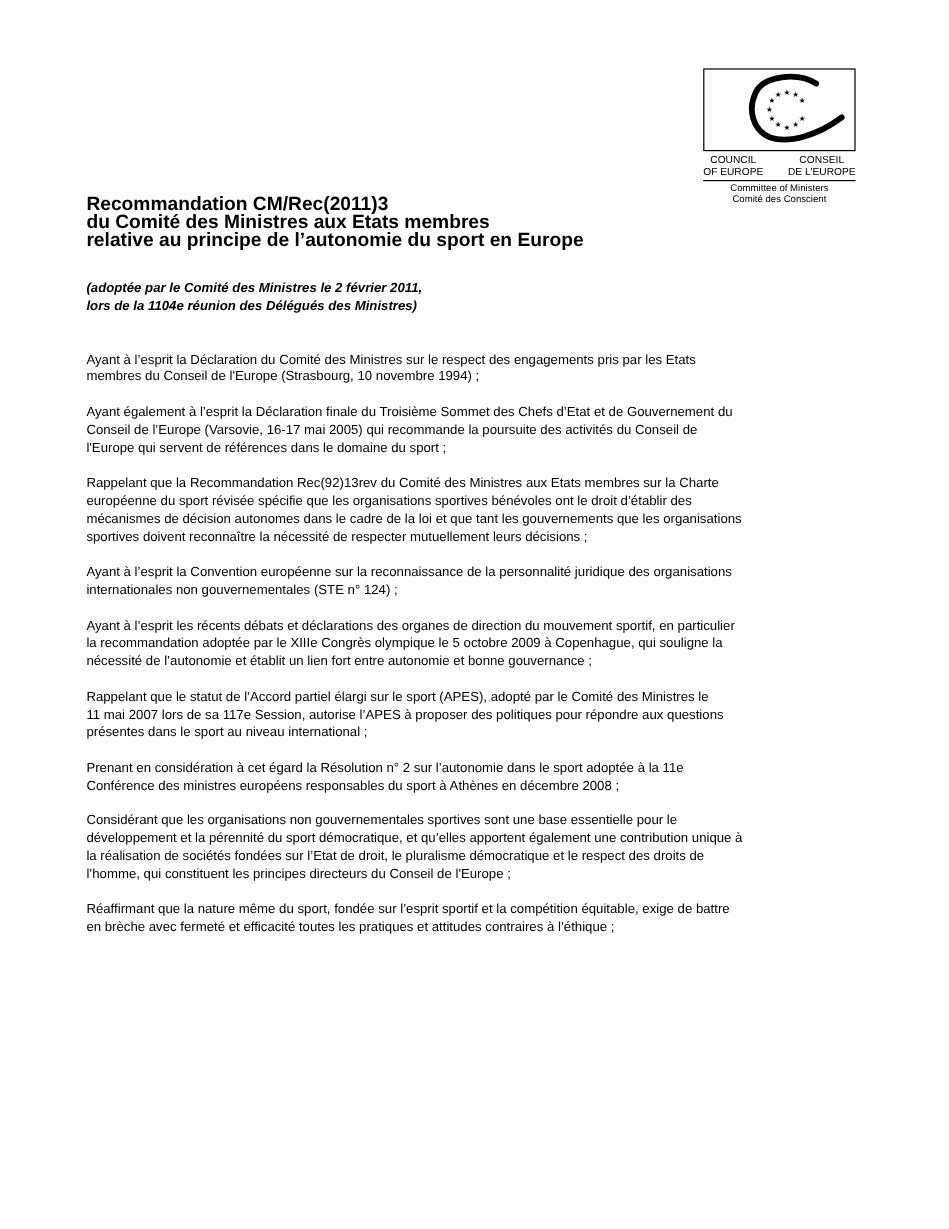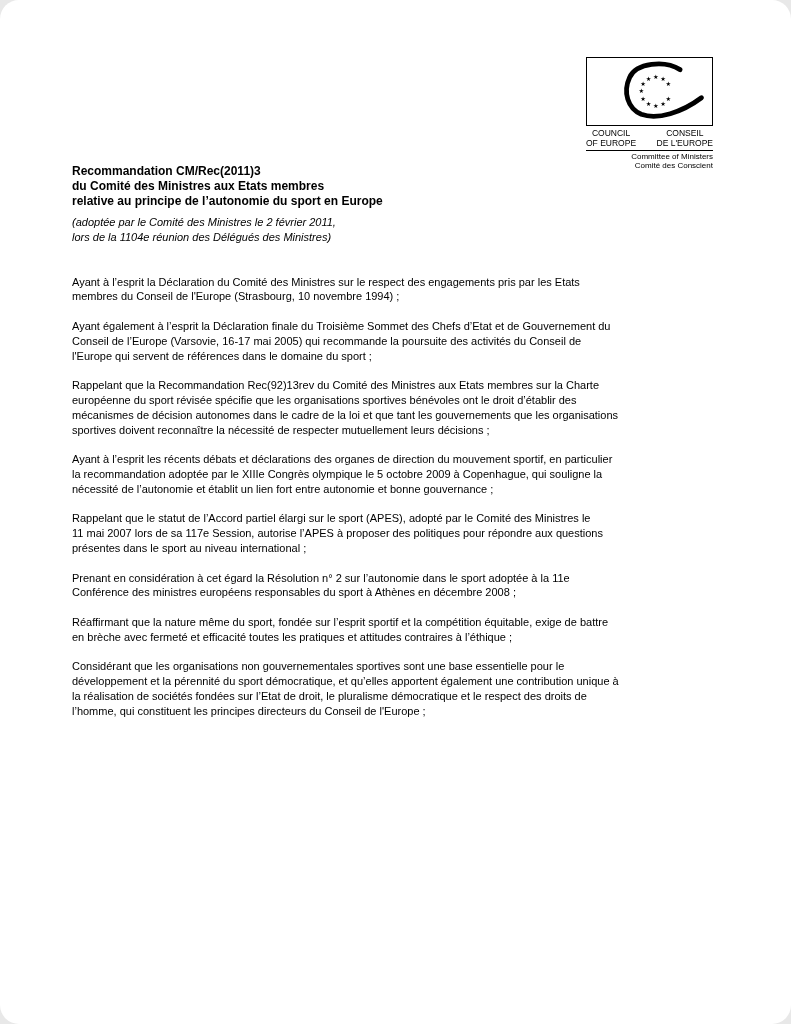--- a/index.html
+++ b/index.html
@@ -6,21 +6,20 @@
   html, body { background: #e8e8e8; }
   .page {
     position: relative;
     width: 791px;
     height: 1024px;
     background: #ffffff;
     font-family: "Liberation Sans", sans-serif;
     color: #000000;
     overflow: hidden;
     margin: 0 auto;
-    border-radius: 19px;
   }
   
   .logo-block {
     position: absolute;
     left: 586px;
     top: 57px;
     width: 127px;
   }
   .logo-box {
     width: 127px;
@@ -37,44 +36,45 @@
     line-height: 9.5px;
     text-align: center;
     white-space: pre-line;
   }
   .logo-rule {
     border-top: 1.4px solid #000;
     margin-top: 2px;
   }
   .logo-committee {
     margin-top: 1px;
-    text-align: right;
+    text-align: center;
     font-size: 8px;
     line-height: 9px;
   }
   
   .content {
     position: absolute;
     left: 72px;
     top: 164px;
     width: 695px;
     font-size: 11px;
     line-height: 14.8px;
   }
   .doc-title {
-    font-size: 12px;
+    font-size: 16px;
     font-weight: bold;
     line-height: 14.8px;
     white-space: pre-line;
-    margin-bottom: 7px;
+    margin-bottom: 25px;
   }
   .adoption-note {
     font-style: italic;
     white-space: pre-line;
     margin-bottom: 29.6px;
+    font-weight: bold;
   }
   .para {
     white-space: pre-line;
     margin-bottom: 14.8px;
   }
   .para i { font-style: italic; }
 </style>
 </head>
 <body>
 
@@ -122,29 +122,31 @@
 
     <p class="para">Ayant à l’esprit la Déclaration du Comité des Ministres sur le respect des engagements pris par les Etats
 membres du Conseil de l'Europe (Strasbourg, 10 novembre 1994) ;</p>
     <p class="para">Ayant également à l’esprit la Déclaration finale du Troisième Sommet des Chefs d’Etat et de Gouvernement du
 Conseil de l’Europe (Varsovie, 16-17 mai 2005) qui recommande la poursuite des activités du Conseil de
 l'Europe qui servent de références dans le domaine du sport ;</p>
     <p class="para">Rappelant que la Recommandation Rec(92)13rev du Comité des Ministres aux Etats membres sur la Charte
 européenne du sport révisée spécifie que les organisations sportives bénévoles ont le droit d’établir des
 mécanismes de décision autonomes dans le cadre de la loi et que tant les gouvernements que les organisations
 sportives doivent reconnaître la nécessité de respecter mutuellement leurs décisions ;</p>
+    <p class="para">Ayant à l’esprit la Convention européenne sur la reconnaissance de la personnalité juridique des organisations
+internationales non gouvernementales (STE n° 124) ;</p>
     <p class="para">Ayant à l’esprit les récents débats et déclarations des organes de direction du mouvement sportif, en particulier
 la recommandation adoptée par le XIIIe Congrès olympique le 5 octobre 2009 à Copenhague, qui souligne la
 nécessité de l’autonomie et établit un lien fort entre autonomie et bonne gouvernance ;</p>
     <p class="para">Rappelant que le statut de l’Accord partiel élargi sur le sport (APES), adopté par le Comité des Ministres le
 11 mai 2007 lors de sa 117e Session, autorise l’APES à proposer des politiques pour répondre aux questions
 présentes dans le sport au niveau international ;</p>
     <p class="para">Prenant en considération à cet égard la Résolution n° 2 sur l’autonomie dans le sport adoptée à la 11e
 Conférence des ministres européens responsables du sport à Athènes en décembre 2008 ;</p>
-    <p class="para">Réaffirmant que la nature même du sport, fondée sur l’esprit sportif et la compétition équitable, exige de battre
-en brèche avec fermeté et efficacité toutes les pratiques et attitudes contraires à l’éthique ;</p>
     <p class="para">Considérant que les organisations non gouvernementales sportives sont une base essentielle pour le
 développement et la pérennité du sport démocratique, et qu’elles apportent également une contribution unique à
 la réalisation de sociétés fondées sur l’Etat de droit, le pluralisme démocratique et le respect des droits de
 l’homme, qui constituent les principes directeurs du Conseil de l'Europe ;</p>
+    <p class="para">Réaffirmant que la nature même du sport, fondée sur l’esprit sportif et la compétition équitable, exige de battre
+en brèche avec fermeté et efficacité toutes les pratiques et attitudes contraires à l’éthique ;</p>
   </div>
 
 </div>
 
 </body></html>

